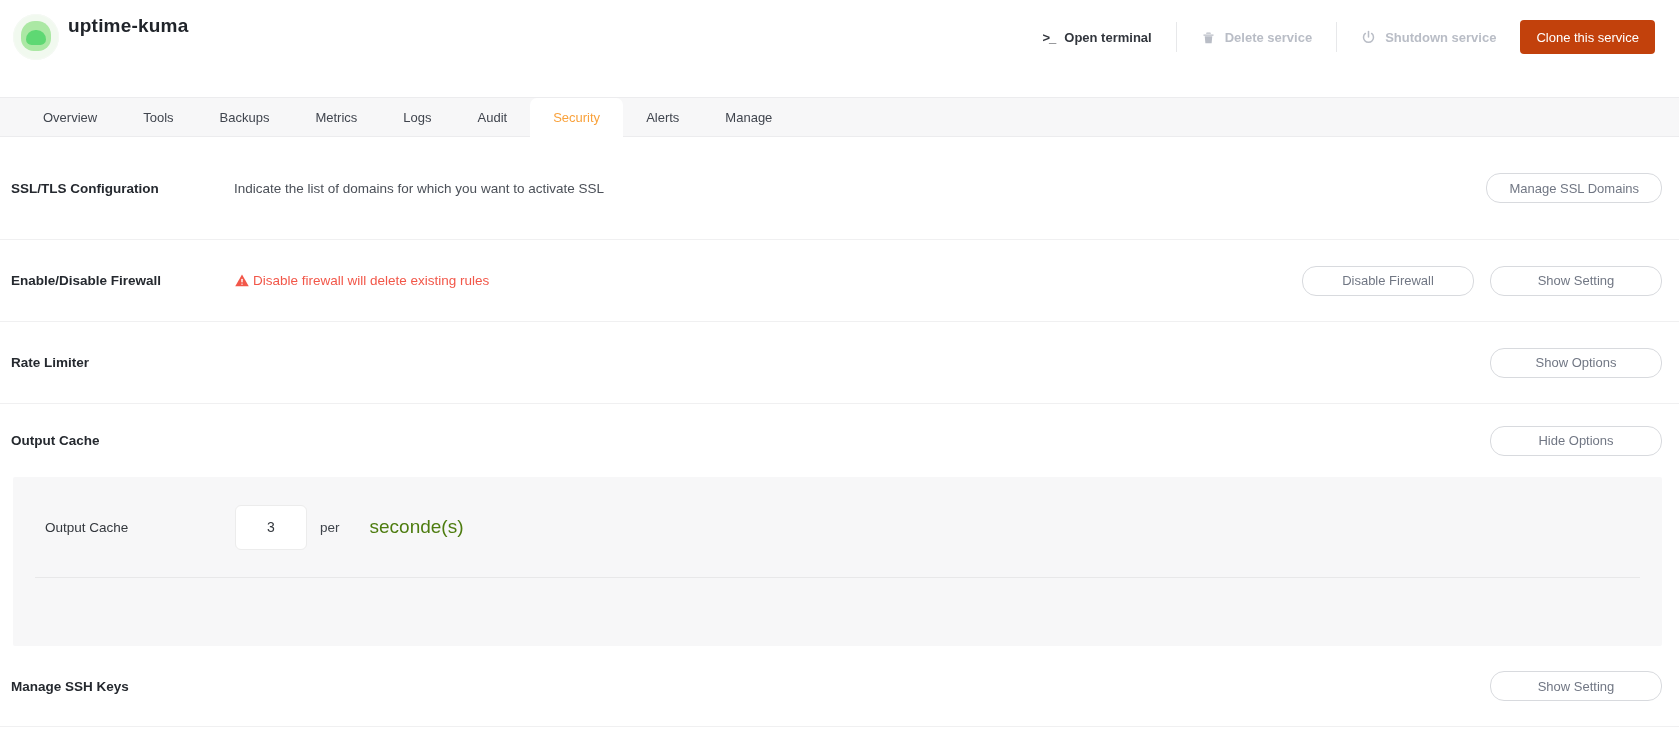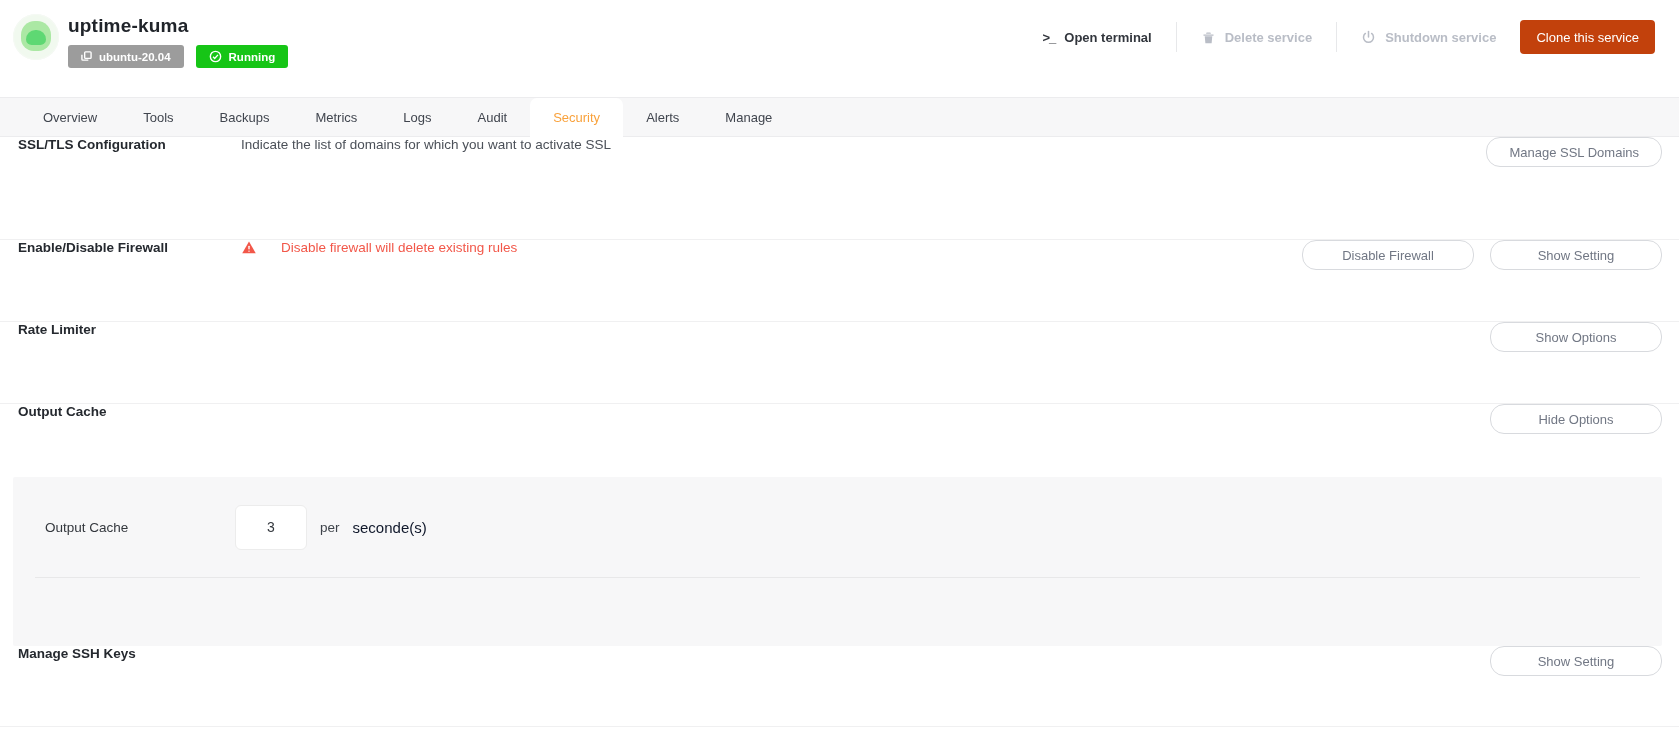--- a/index.html
+++ b/index.html
@@ -30,69 +30,53 @@
   .btn-primary { background:#c2410c; color:#fff; border:none; border-radius:4px; height:34px;
                  padding:0 16px; font-size:13px; font-family:inherit; cursor:pointer; margin-left:24px; }
 
   
   .tabbar { height:40px; background:#f7f7f8; border-top:1px solid #ececee; border-bottom:1px solid #ececee;
             display:flex; align-items:stretch; padding-left:20px; }
   .tab { line-height:39px; padding:0 23px; font-size:13px; color:#40454e; cursor:pointer; white-space:nowrap;text-align:center; }
   .tab.active { background:#fff; color:#f9a23c; border-radius:7px 7px 0 0; margin-bottom:-1px; }
 
   
-  .row { display:flex; align-items:flex-start; padding:0 17px 0 18px; }
+  .row { display:flex; align-items:center; padding:0 17px 0 11px; }
   .row.bordered { border-bottom:1px solid #f0f0f1; }
   .row-label { width:223px; flex-shrink:0; font-size:13.5px; font-weight:700; color:#25292f; }
   .row-desc { font-size:13.5px; color:#4b5058; }
-  .row-warning { display:flex; align-items:center; gap:24px; font-size:13.5px; color:#f25749; }
+  .row-warning { display:flex; align-items:center; gap:3px; font-size:13.5px; color:#f25749; }
   .row-buttons { margin-left:auto; display:flex; gap:16px; }
   .btn-outline { min-width:172px; height:30px; background:#fff; border:1px solid #d8dade; border-radius:14px;
                  color:#717784; font-size:13px; font-family:inherit; padding:0 22px; cursor:pointer; white-space:nowrap; }
   .h-r1 { height:103px; } .h-r2 { height:82px; } .h-r3 { height:82px; } .h-r4 { height:73px; } .h-r5 { height:81px; }
 
   
   .panel { height:169px; margin:0 17px 0 13px; background:#f7f7f8; border-radius:2px; }
   .panel-row { height:100px; display:flex; align-items:center; padding:0 32px; }
   .panel-label { width:190px; flex-shrink:0; font-size:13.5px; color:#33373d; }
   .panel-input { width:72px; height:45px; border:1px solid #ececec; border-radius:6px; background:#fff;
                  text-align:center; font-size:14px; color:#33373d; font-family:inherit; }
   .panel-per { margin-left:13px; font-size:13.5px; color:#3f444b; }
-  .panel-unit { margin-left:13px; font-size:15px; color:#0f172a; }
+  .panel-unit { margin-left:30px; font-size:19px; color:#4d7c0f; }
   .panel-divider { border-top:1px solid #e8e8e9; margin:0 22px; }
   .panel-save { padding:9px 0 0 32px; }
   .btn-save { background:#f99d1b; color:#fff; border:none; border-radius:6px; height:34px; padding:0 17px;
               font-size:13px; font-family:inherit; cursor:pointer; }
 </style>
 </head>
 <body>
 
 <div class="header">
   <div class="logo">
     <div class="logo-mid"></div>
     <div class="logo-dome"></div>
   </div>
   <div class="head-main">
     <div class="service-title">uptime-kuma</div>
-    <div class="badge-row">
-      <span class="badge os">
-        <svg width="11" height="11" viewBox="0 0 24 24" fill="none" stroke="#fff" stroke-width="3">
-          <rect x="8" y="2" width="14" height="14" rx="2"></rect>
-            <path d="M16 20H4a2 2 0 0 1-2-2V8"></path>
-        </svg>
-        <span>ubuntu-20.04</span>
-      </span>
-      <span class="badge status">
-        <svg width="13" height="13" viewBox="0 0 24 24" fill="none" stroke="#fff" stroke-width="2.6">
-          <circle cx="12" cy="12" r="9.5"></circle>
-            <path d="M7.5 12.5l3 3 6-6.5"></path>
-        </svg>
-        <span>Running</span>
-      </span>
-    </div>
   </div>
 
   <div class="head-actions">
     <span class="action enabled">
       <span class="term-glyph">&gt;_</span>
       <span>Open terminal</span>
     </span>
     <span class="v-divider"></span>
     <span class="action disabled">
       <svg width="15" height="15" viewBox="0 0 24 24" fill="#b9bdc6">

